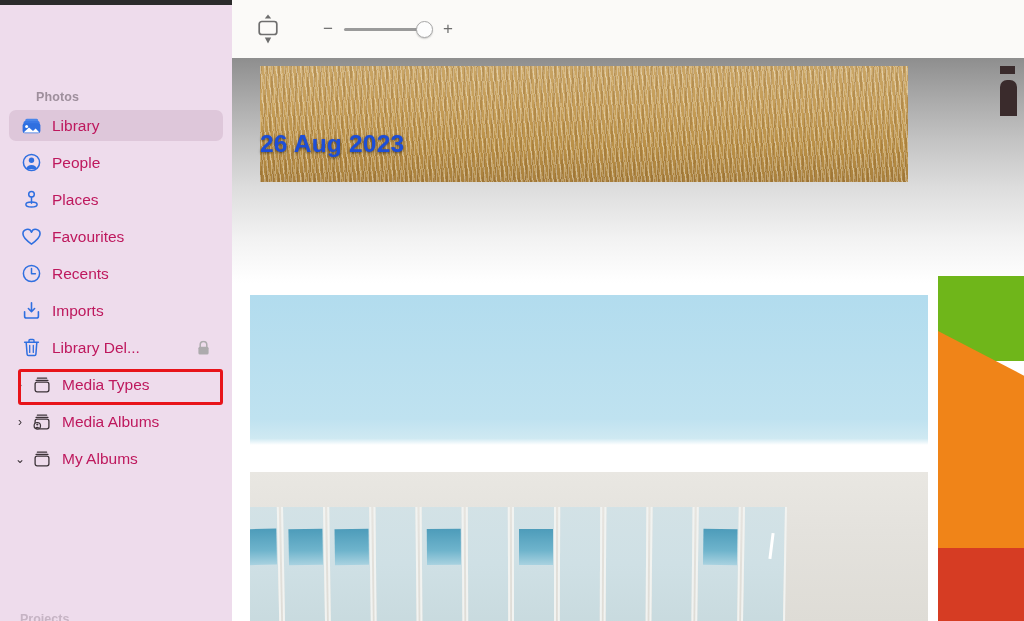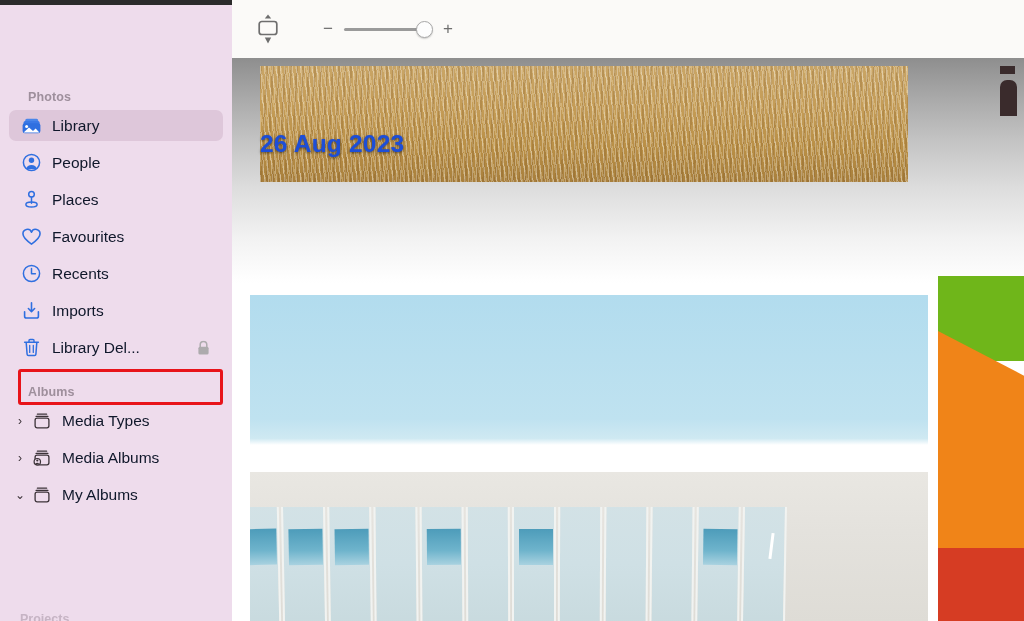--- a/index.html
+++ b/index.html
@@ -29,21 +29,21 @@
     width: 232px; height: 616px;
     background: #eedcec;
     overflow: hidden;
     padding-top: 0;
   }
   .section-header {
     font-size: 12.5px;
     font-weight: bold;
     color: #9e8f9c;
     letter-spacing: 0.1px;
-    padding: 0 0 0 28px;
+    padding: 0 0 0 36px;
     height: 22px;
     line-height: 22px;
   }
   .section-photos { margin-top: 81px; }
   .section-albums { margin-top: 18px; }
 
   .nav-list { margin-top: 2px; }
 
   .nav-item {
     position: relative;
@@ -59,21 +59,21 @@
 
   .nav-icon {
     width: 22px; height: 20px;
     flex: 0 0 22px;
     display: flex; align-items: center; justify-content: center;
     margin-right: 10px;
   }
   .nav-icon svg { display: block; }
   .nav-label {
     font-size: 15.5px;
-    color: #0f172a;
+    color: #be185d;
     white-space: nowrap;
     line-height: 1;
   }
   .lock-icon {
     position: absolute;
     right: 13px;
     top: 50%;
     transform: translateY(-50%);
     width: 13px; height: 15px;
   }
@@ -379,21 +379,20 @@
         <span class="nav-label">Library Del...</span>
         <span class="lock-icon">
           <svg width="13" height="15" viewBox="0 0 13 15">
             <path d="M3.2 6.4 V4.2 a3.3 3.3 0 0 1 6.6 0 V6.4" fill="none" stroke="#adabad" stroke-width="1.5"></path>
             <rect x="1.4" y="6.2" width="10.2" height="7.8" rx="1.6" fill="#adabad"></rect>
           </svg>
         </span>
       </div>
     </div>
 
-    <div class="section-header section-albums">Albums</div>
 
     <div class="nav-list">
 
       <div class="nav-item album-item">
         <span class="chevron">›</span>
         <span class="nav-icon">
           <svg width="18" height="18" viewBox="0 0 18 18">
             <path d="M4.4 2.2 H13.6 M3.1 4.4 H14.9" stroke="#3c3338" stroke-width="1.3" stroke-linecap="round"></path>
             <rect x="2.1" y="6.2" width="13.8" height="9.6" rx="2" fill="none" stroke="#3c3338" stroke-width="1.3"></rect>
           </svg>

